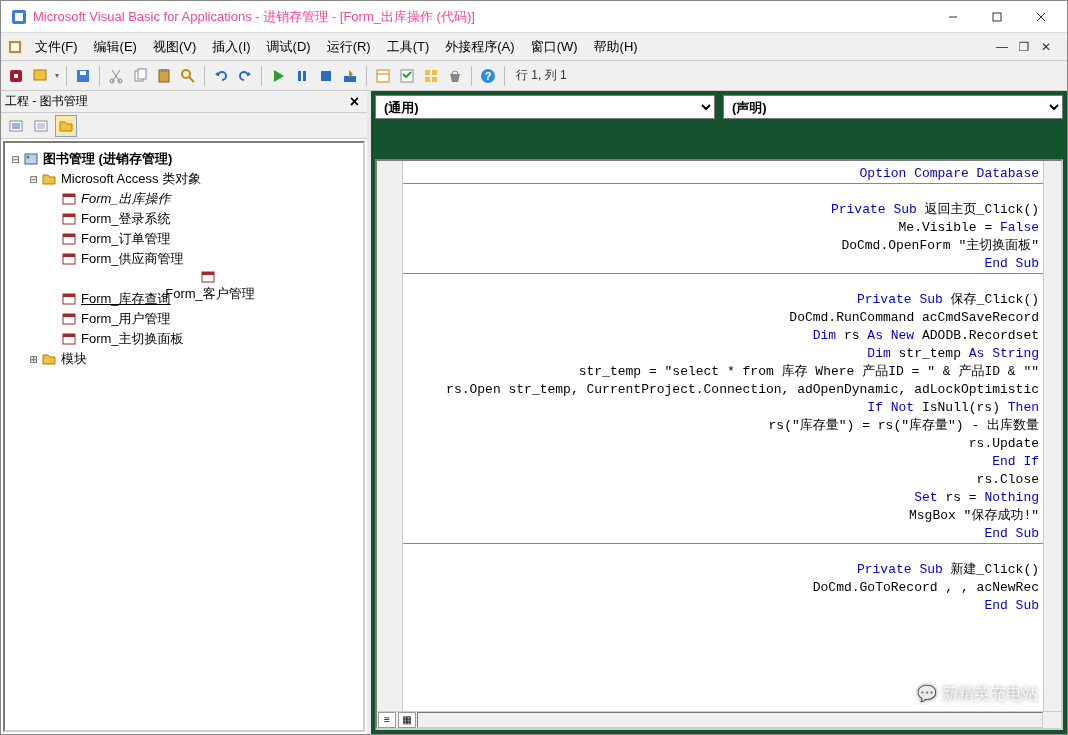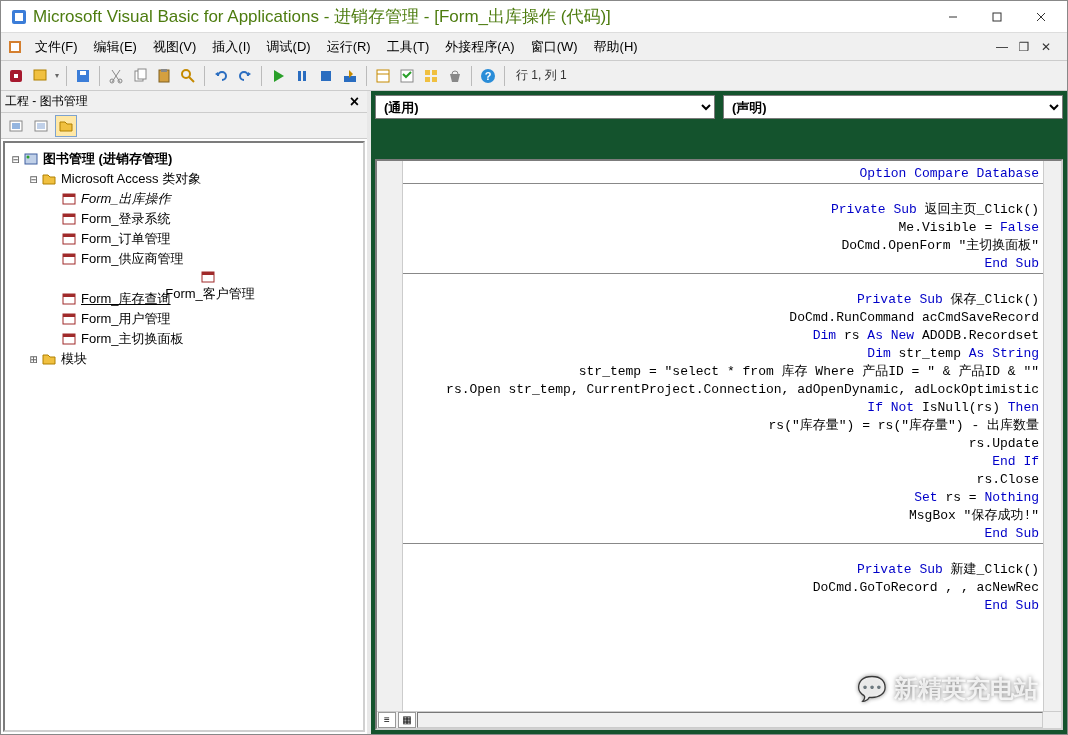--- a/index.html
+++ b/index.html
@@ -1,19 +1,19 @@
 <!DOCTYPE html>
 <html><head>
 <meta charset="utf-8">
 <style>
 * { box-sizing: border-box; margin: 0; padding: 0; }
 body { font-family: "Microsoft YaHei", Tahoma, sans-serif; font-size: 12px; background: #fff; width: 1068px; height: 735px; overflow: hidden; border: 1px solid #888; }
 .titlebar { height: 32px; background: #fff; display: flex; align-items: center; padding: 0 4px; border-bottom: 1px solid #ddd; }
 .titlebar .icon { width: 16px; height: 16px; margin: 0 6px; }
-.titlebar .title { flex: 1; font-size: 17px; color: #4d7c0f; }
+.titlebar .title { flex: 1; font-size: 13px; color: #ec4899; }
 .winbtns { display: flex; gap: 0; }
 .winbtn { width: 44px; height: 30px; display: flex; align-items: center; justify-content: center; color: #333; }
 .menubar { height: 28px; background: #f0f0f0; display: flex; align-items: center; padding: 0 6px; border-bottom: 1px solid #ccc; }
 .menubar .mi { padding: 4px 8px; font-size: 13px; cursor: default; }
 .menubar .spacer { flex: 1; }
 .menubar .mdibtns { display: flex; gap: 4px; padding-right: 6px; }
 .mdibtn { width: 18px; height: 16px; display:flex;align-items:center;justify-content:center;font-size:12px;color:#333;}
 .toolbar { height: 30px; background: #f0f0f0; display: flex; align-items: center; padding: 0 4px; gap: 2px; border-bottom: 1px solid #ccc; }
 .tbtn { width: 22px; height: 22px; display: flex; align-items: center; justify-content: center; border:1px solid transparent; }
 .tsep { width: 1px; height: 20px; background: #bbb; margin: 0 3px; }
@@ -40,21 +40,21 @@
 .margin-bar { width:26px; background:#f0f0f0; border-right:1px solid #ccc;}
 .code-area { flex:1; padding:4px 4px; font-family:"NSimSun","SimSun","Courier New",monospace; font-size:13px; line-height:18px; white-space:pre; overflow:auto; position:relative;}
 .code-area .line { height:18px; }
 .code-area .hr { border-top:1px solid #888; position:absolute; left:0; right:0;}
 .kw { color:#0000c8; }
 .code-footer { height:18px; background:#f0f0f0; border-top:1px solid #ccc; display:flex; align-items:center;}
 .code-footer .fbtn{width:18px;height:16px;border:1px solid #999;margin:0 1px;display:flex;align-items:center;justify-content:center;font-size:10px;background:#fff;}
 .code-footer .hscroll{flex:1;height:16px;background:#f0f0f0;position:relative;border:1px inset #ccc;}
 .code-footer .vplaceholder{width:18px;}
 .vscroll { width:18px; background:#f0f0f0; border-left:1px solid #ccc;}
-.watermark { position:fixed; right:30px; bottom:30px; color:rgba(255,255,255,0.8); font-size:24px; font-weight:bold; text-shadow:0 0 4px rgba(0,0,0,0.5);}
+.watermark { position:fixed; right:30px; bottom:30px; color:rgba(255,255,255,0.8); font-size:16px; font-weight:normal; text-shadow:0 0 4px rgba(0,0,0,0.5);}
 svg { display:block; }
 </style>
 </head>
 <body>
 
 <div class="titlebar">
   <span class="icon">
     <svg width="16" height="16">
         <rect x="1" y="1" width="14" height="14" fill="#3b7dd8" rx="2"></rect>
         <rect x="4" y="4" width="8" height="8" fill="#fff"></rect>

